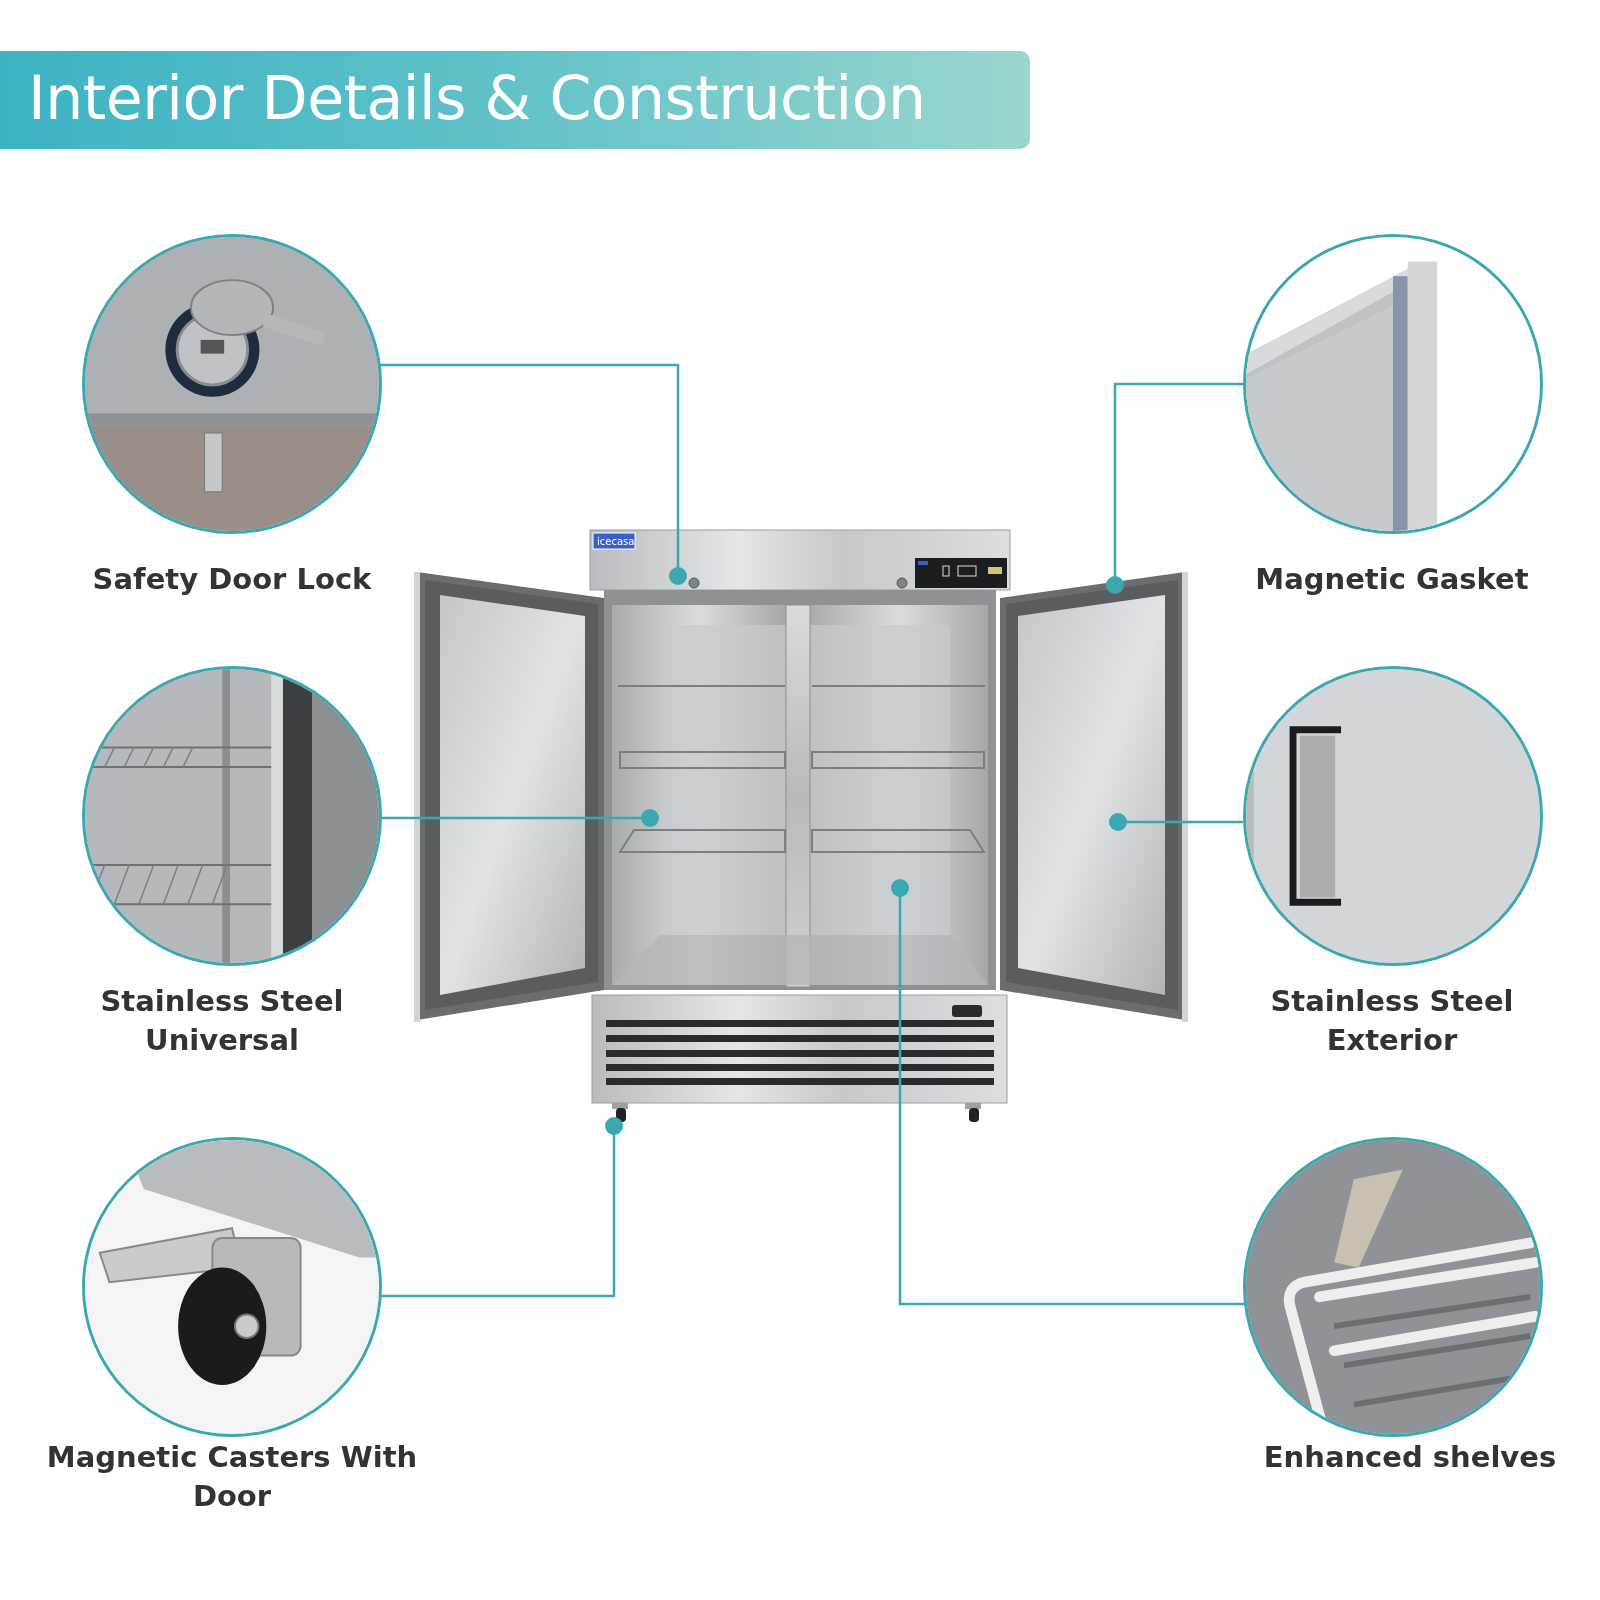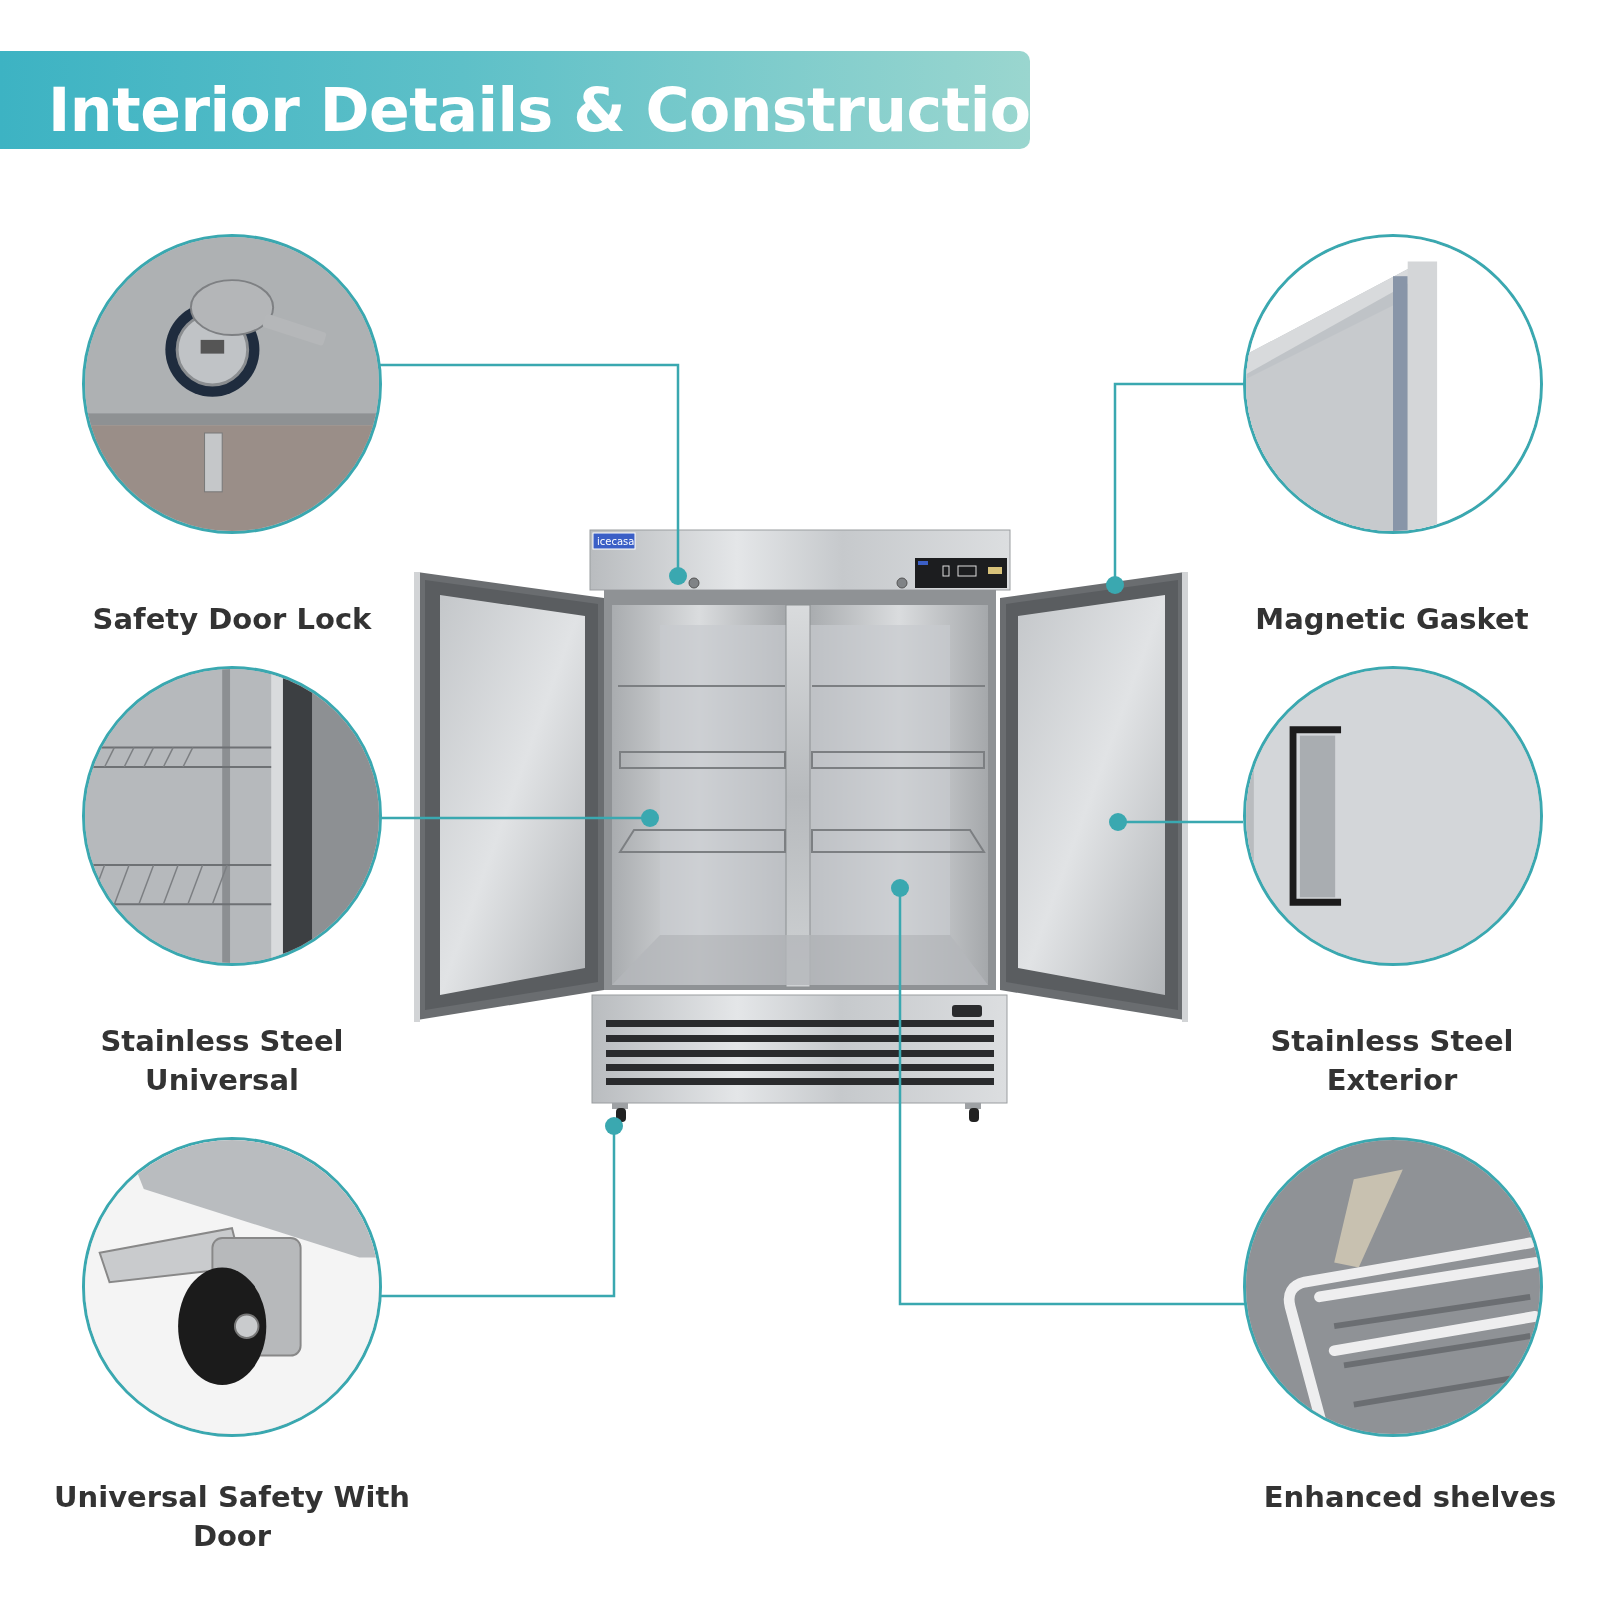--- a/index.html
+++ b/index.html
@@ -6,38 +6,37 @@
   html, body { width: 1600px; height: 1600px; background: #ffffff; overflow: hidden; }
   body { position: relative; font-family: "DejaVu Sans", "Liberation Sans", sans-serif; color: #333333; }
 
   
   .banner {
     position: absolute; left: 0; top: 51px; width: 1030px; height: 98px;
     border-radius: 0 10px 10px 0;
     background: linear-gradient(90deg, #3db3c3 0%, #5ec0c8 45%, #9ad6cf 100%);
   }
   .banner-title {
-    position: absolute; left: 28px; top: 24px;
-    font-family: "DejaVu Sans", sans-serif; font-size: 60px; font-weight: 700;
-    color: #ffffff; letter-spacing: -0.5px; white-space: nowrap; margin-left: 20px;
+    position: absolute; left: 28px; top: 12px;
+    font-family: "DejaVu Sans", sans-serif; font-size: 60px; font-weight: 400;
+    color: #ffffff; letter-spacing: -0.5px; white-space: nowrap;
   }
 
   
   .connectors { position: absolute; left: 0; top: 0; width: 1600px; height: 1600px; pointer-events: none; }
 
   
   .circle {
     position: absolute; width: 300px; height: 300px; border-radius: 50%;
     border: 3px solid #3aa8b0; overflow: hidden; background: #c9cccf;
   }
   .label {
     position: absolute; width: 420px; text-align: center;
     font-family: "DejaVu Sans", sans-serif; font-weight: 700; font-size: 29px; line-height: 39px;
     color: #333333;
-    margin-top: 40px;
   }
 
   
   .art { position: absolute; left: 0; top: 0; width: 100%; height: 100%; }
 
   
   .fridge { position: absolute; left: 0; top: 0; width: 1600px; height: 1600px; }
 </style>
 </head>
 <body>
@@ -222,21 +221,21 @@
   <svg class="art" viewBox="0 0 300 300">
     <rect x="0" y="0" width="300" height="300" fill="#f4f4f4"></rect>
     <polygon points="40,0 300,0 300,120 280,120 60,50" fill="#b9bcbf"></polygon>
     <polygon points="15,115 150,90 160,130 25,145" fill="#c9cbcd" stroke="#888" stroke-width="2"></polygon>
     <rect x="130" y="100" width="90" height="120" rx="10" fill="#b7b9bb" stroke="#888" stroke-width="2"></rect>
     <ellipse cx="140" cy="190" rx="45" ry="60" fill="#1b1b1b"></ellipse>
     <circle cx="165" cy="190" r="12" fill="#c9cbcd" stroke="#777" stroke-width="2"></circle>
   </svg>
 </div>
 <div class="label" style="left:22px; top:1438px;">
-  <div>Universal Safety With</div>
+  <div>Magnetic Casters With</div>
   <div>Door</div>
 </div>
 
 <div class="circle" style="left:1243px; top:234px;">
   <svg class="art" viewBox="0 0 300 300">
     <rect x="0" y="0" width="300" height="300" fill="#ffffff"></rect>
     <polygon points="0,120 170,30 170,300 0,300" fill="#bfc3c7"></polygon>
     <polygon points="0,120 170,30 170,45 0,140" fill="#d8dadc"></polygon>
     <polygon points="0,145 150,70 150,300 0,300" fill="#c7cacd"></polygon>
     <rect x="150" y="40" width="15" height="260" fill="#8895a8"></rect>

